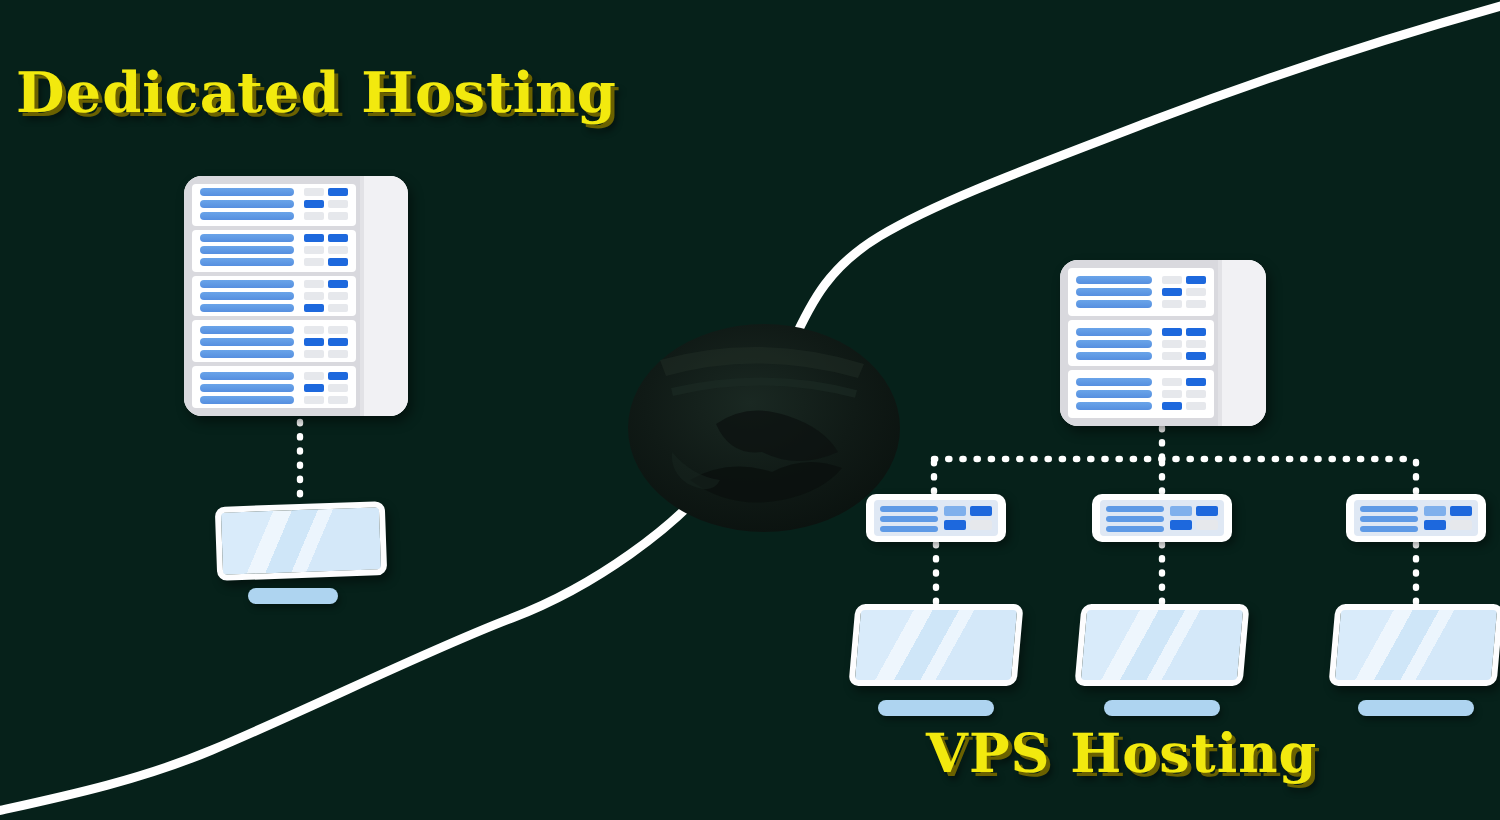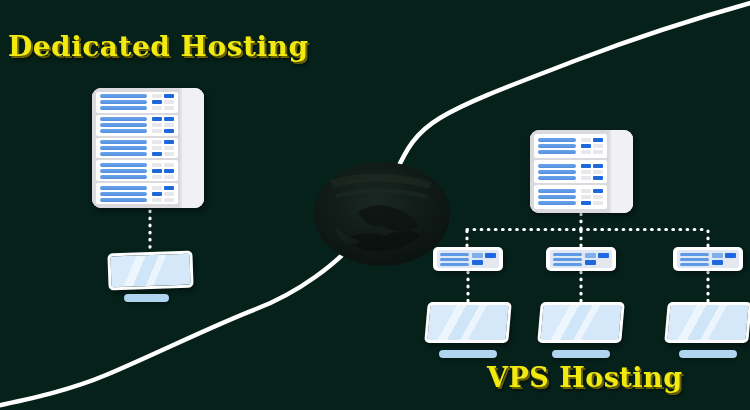--- a/index.html
+++ b/index.html
@@ -12,21 +12,21 @@
 
   
   .label{
     position:absolute;z-index:5;
     font-family:"DejaVu Serif",serif;font-weight:700;
     color:var(--label-yellow,#f2e90e);
     text-shadow:2px 2px 0 #6b6100,3px 4px 3px rgba(0,0,0,.45);
     letter-spacing:.5px;white-space:nowrap;
   }
   .label.dedicated{left:8px;top:30px;font-size:28px;}
-  .label.vps{left:487px;top:362px;font-size:27px;}
+  .label.vps{left:463px;top:362px;font-size:27px;}
 
   
   .server{
     position:absolute;z-index:4;background:#fff;border-radius:9px;
     box-shadow:2px 3px 6px rgba(0,0,0,.45);display:flex;overflow:hidden;
   }
   .server .rows{flex:1;display:flex;flex-direction:column;background:#d9d9de;gap:2px;padding:4px 2px 4px 4px;}
   .server .side{width:22px;background:#f1f1f4;border-left:2px solid #e2e2e6;}
   .srow{flex:1;background:#fff;border-radius:2px;display:flex;align-items:center;gap:5px;padding:2px 4px;min-height:0;}
   .bars{flex:1;display:flex;flex-direction:column;gap:2px;}

